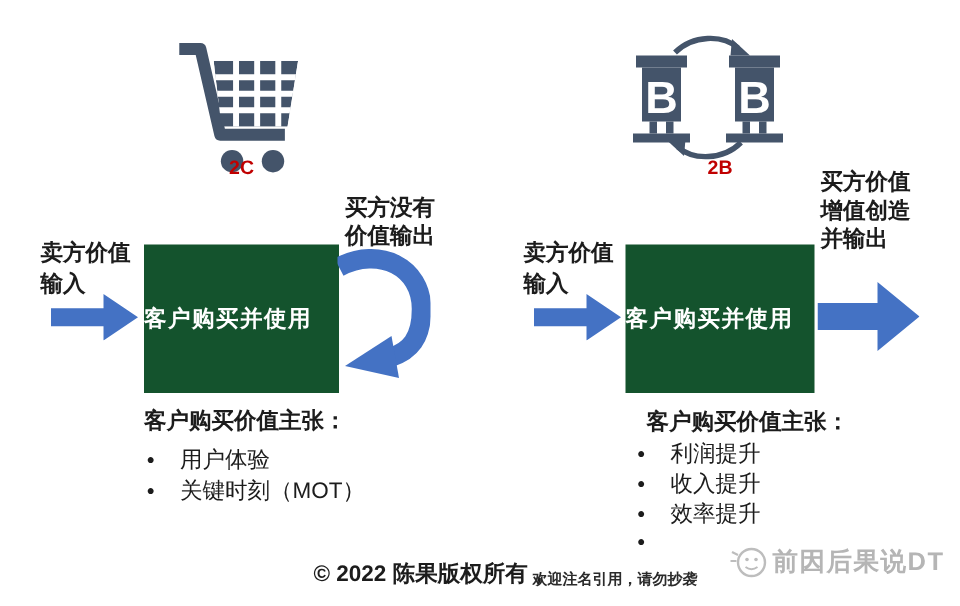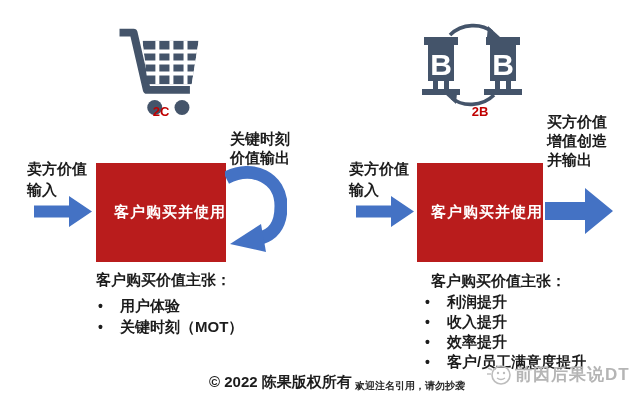--- a/index.html
+++ b/index.html
@@ -4,28 +4,28 @@
 <style>
   html,body{margin:0;padding:0;background:#fff;}
   .canvas{
     position:relative;width:640px;height:404px;background:#ffffff;
     font-family:"Liberation Sans","DejaVu Sans",sans-serif;overflow:hidden;
   }
   .abs{position:absolute;}
   .txt{color:#1c1c1c;font-weight:700;white-space:pre-line;}
   .badge{color:#C00000;font-weight:700;font-size:13px;text-align:center;}
   .flowbox{
-    background:#b91c1c;display:flex;align-items:center;justify-content:flex-end;
+    background:#14532d;display:flex;align-items:center;justify-content:flex-start;
   }
   .flowbox .label{color:#ffffff;font-weight:700;font-size:15px;letter-spacing:1px;}
   .vp-head{font-size:15px;}
   .bullets{display:flex;flex-direction:column;}
   .bullet-row{display:flex;align-items:baseline;}
   .bullet-mark{width:22px;color:#1c1c1c;font-weight:700;font-size:14px;}
-  .bullet-text{color:#1c1c1c;font-weight:700;font-size:15px;}
+  .bullet-text{color:#1c1c1c;font-weight:400;font-size:15px;}
   .copyright{font-size:15px;font-weight:700;color:#1c1c1c;}
   .copy-note{font-size:10px;font-weight:700;color:#2b2b2b;}
   .watermark-text{font-size:17px;font-weight:700;color:#b5b5b5;letter-spacing:1px;}
   svg{display:block;}
 </style>
 </head>
 <body>
 
 <div class="canvas">
 
@@ -46,21 +46,21 @@
         <line x1="63" y1="12" x2="63" y2="70" stroke="#fff" stroke-width="4.5"></line>
         <line x1="79" y1="12" x2="79" y2="70" stroke="#fff" stroke-width="4.5"></line>
       </g>
       <circle cx="44" cy="92" r="8.5" fill="#44546A"></circle>
       <circle cx="75" cy="92" r="8.5" fill="#44546A"></circle>
     </svg>
   </div>
 
   <div class="abs badge" style="left:96px;top:104px;width:130px;">2C</div>
 
-  <div class="abs txt" style="left:230px;top:129px;font-size:15px;line-height:19px;">关键时刻
+  <div class="abs txt" style="left:230px;top:129px;font-size:15px;line-height:19px;">买方没有
 价值输出</div>
 
   <div class="abs txt" style="left:27px;top:158px;font-size:15px;line-height:21px;">卖方价值
 输入</div>
 
   <div class="abs" style="left:34px;top:196px;">
     <svg width="58" height="31" viewBox="0 0 58 31">
       <polygon points="0,9.5 35,9.5 35,0 58,15.5 35,31 35,21.5 0,21.5" fill="#4472C4"></polygon>
     </svg>
   </div>
@@ -153,21 +153,20 @@
     <div class="bullet-row">
       <span class="bullet-mark">•</span>
       <span class="bullet-text">收入提升</span>
     </div>
     <div class="bullet-row">
       <span class="bullet-mark">•</span>
       <span class="bullet-text">效率提升</span>
     </div>
     <div class="bullet-row">
       <span class="bullet-mark">•</span>
-      <span class="bullet-text">客户/员工满意度提升</span>
     </div>
   </div>
 
   <span class="abs copyright" style="left:209px;top:373px;">© 2022 陈果版权所有，</span>
   <span class="abs copy-note" style="left:355px;top:379px;">欢迎注名引用，请勿抄袭</span>
 
   <div class="abs" style="left:486px;top:360px;">
     <svg width="27" height="27" viewBox="0 0 27 27">
       <circle cx="15" cy="15" r="9" fill="none" stroke="#bdbdbd" stroke-width="1.6"></circle>
       <circle cx="12" cy="13" r="1.2" fill="#bdbdbd"></circle>

